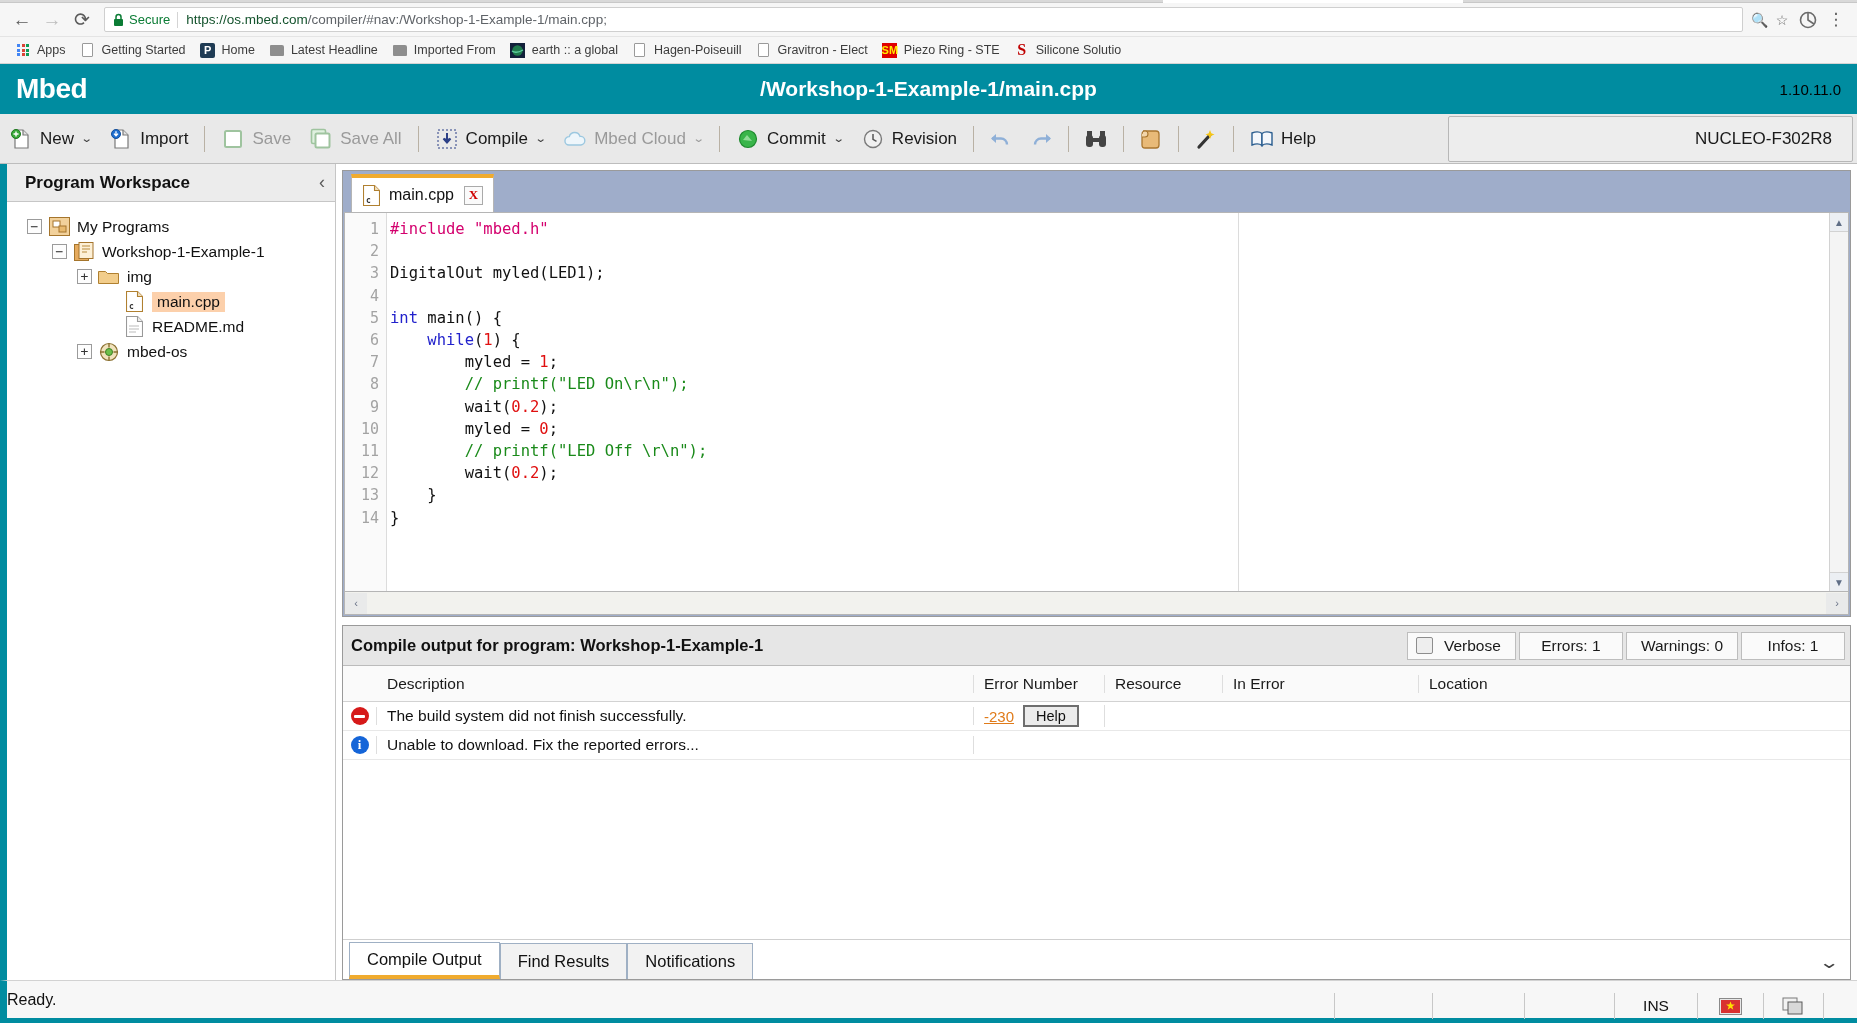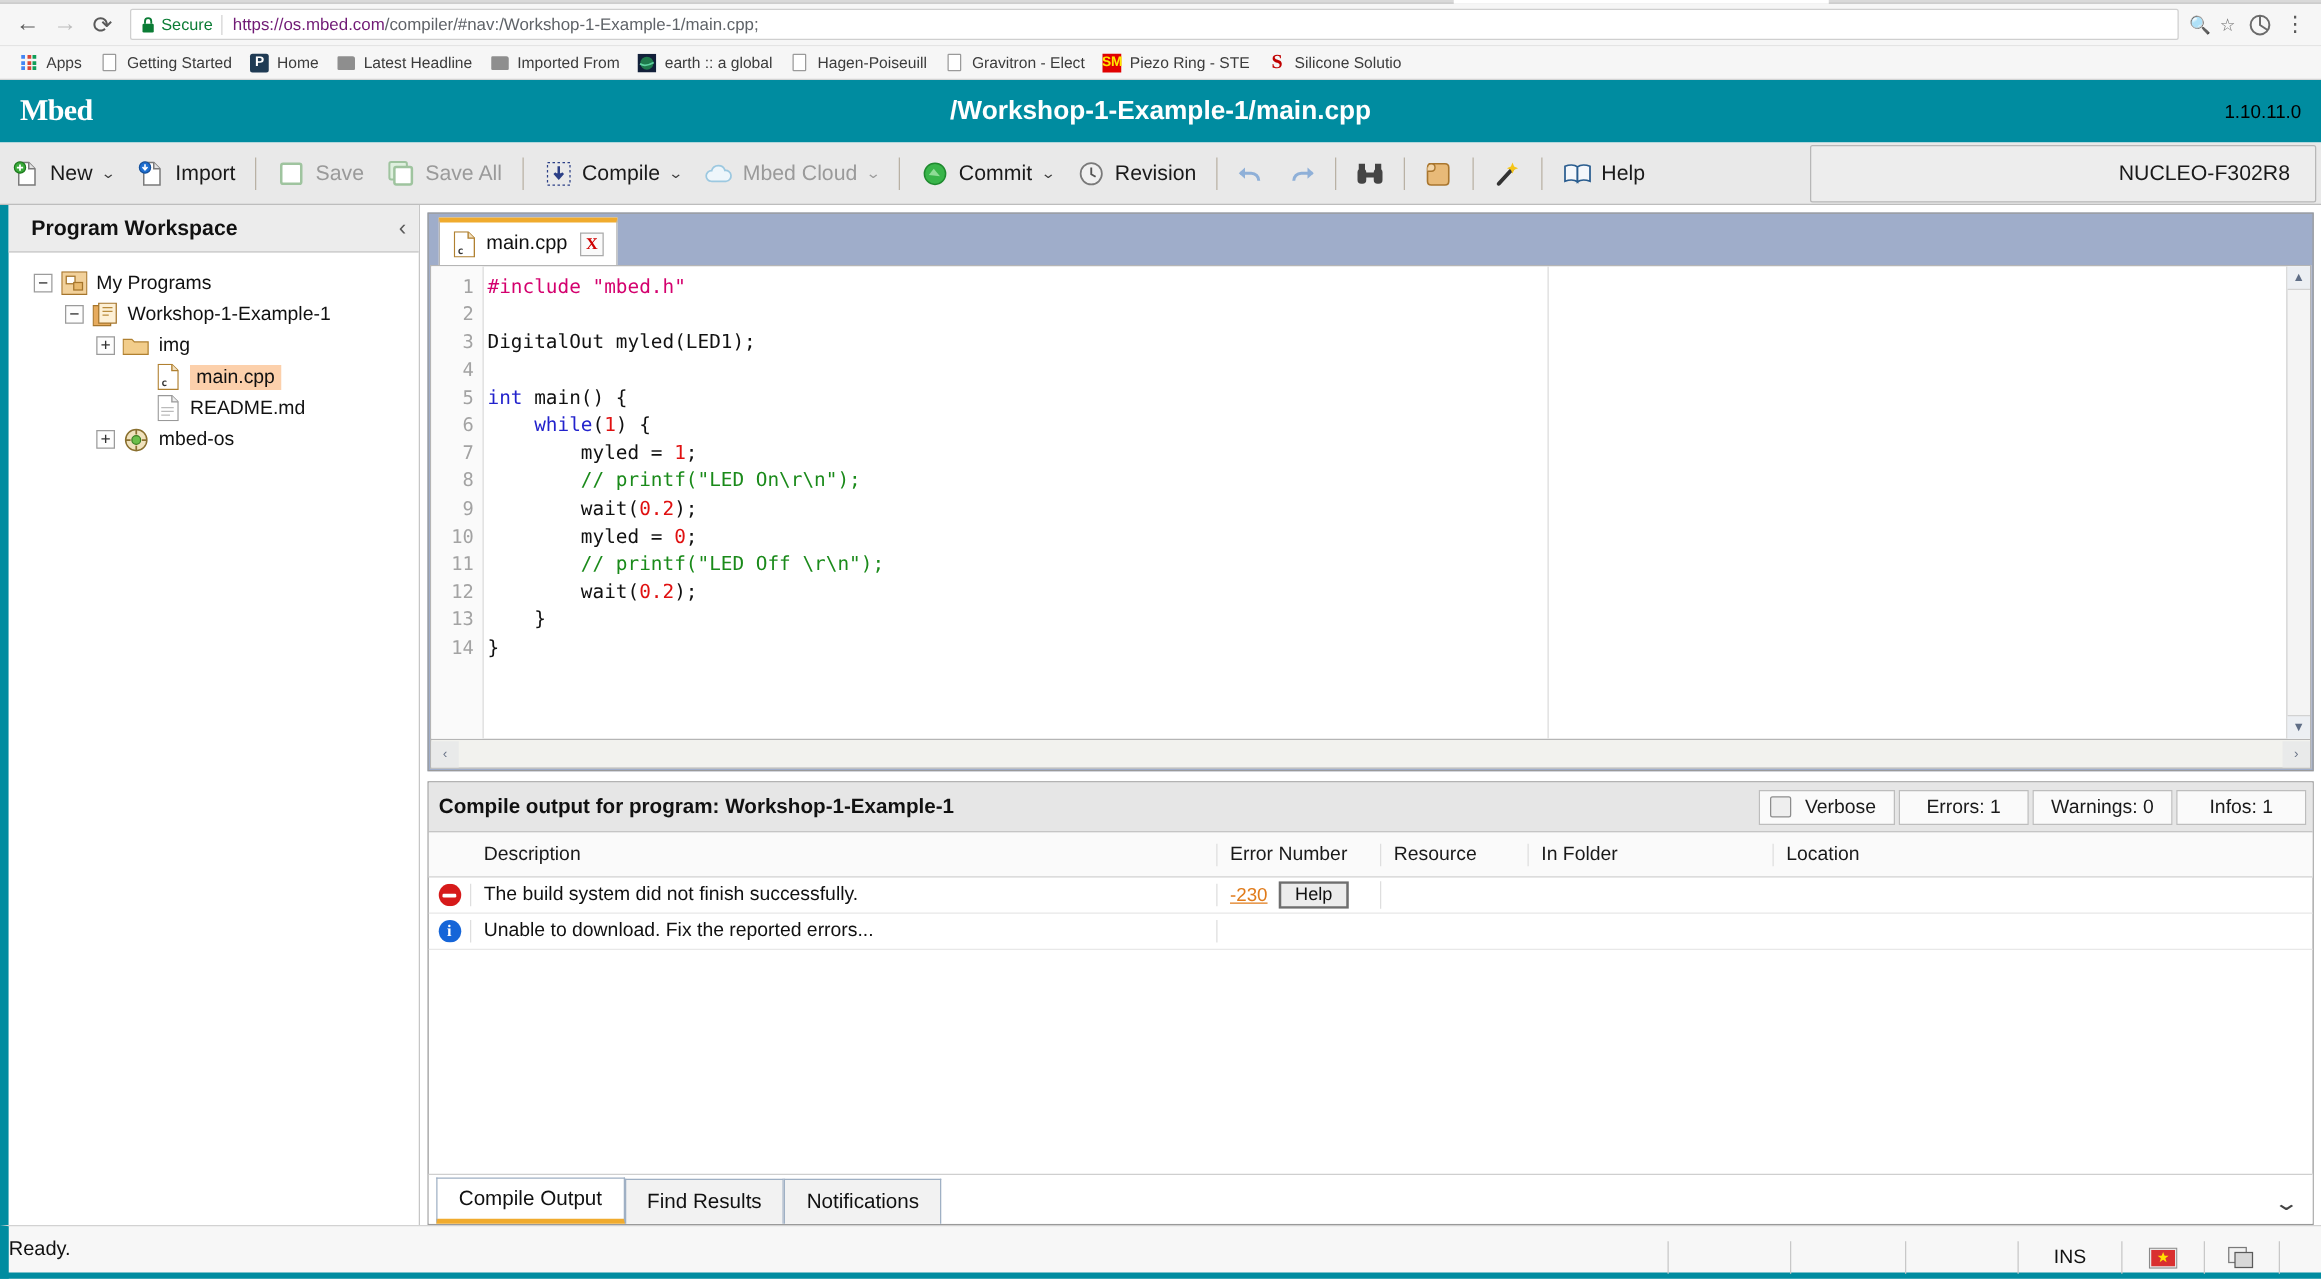--- a/index.html
+++ b/index.html
@@ -36,21 +36,21 @@
   #omnibox {
     flex: 1; height: 25px; background: #fff;
     border: 1px solid #cfcfcf; border-radius: 2px;
     display: flex; align-items: center; padding: 0 8px;
     margin: 0 6px; font-size: 13.5px;
   }
   #lock-icon { margin-right: 5px; display: flex; align-items: center; }
   #secure-label { color: #0b7c35; font-weight: 400; font-size: 13px; margin-right: 7px; }
   #url-divider { width: 1px; height: 16px; background: #d4d4d4; margin-right: 8px; }
   #url-text { color: #5f6368; white-space: nowrap; overflow: hidden; }
-  #url-text .host { color: #701a75; }
+  #url-text .host { color: #14532d; }
   .omni-icon {
     width: 22px; height: 22px; display: flex; align-items: center;
     justify-content: center; color: #6b6b6b; font-size: 14px;
   }
   .chrome-right-icon {
     width: 26px; height: 26px; display: flex; align-items: center;
     justify-content: center; margin-left: 2px;
   }
 
   #bookmarks-row {
@@ -80,23 +80,22 @@
   }
   .folder-ico { width: 14px; height: 11px; background: #8e8e8e; border-radius: 1px 2px 1px 1px; }
 
   
   #mbed-app { width: 1857px; height: 100%; background: #fff; }
   #mbed-header {
     height: 50px; background: #008ca0; position: relative;
     display: flex; align-items: center;
   }
   #mbed-logo {
-    color: #fff; font-size: 24px; font-weight: bold; letter-spacing: -0.5px;
+    color: #fff; font-size: 28px; font-weight: bold; letter-spacing: -0.5px;
     margin-left: 16px;
-    font-family: Liberation Serif, serif;
   }
   #mbed-title {
     position: absolute; left: 0; right: 0; text-align: center;
     color: #fff; font-size: 21px; font-weight: bold;
   }
   #mbed-version {
     position: absolute; right: 16px; color: #000000; font-size: 15px;
   }
 
   #toolbar {
@@ -755,21 +754,21 @@
           </div>
         </div>
 
         <div id="co-table">
           <div id="co-thead">
             <div class="co-row">
               <div class="co-cell c-icon"></div>
               <div class="co-cell c-desc">Description</div>
               <div class="co-cell c-errno">Error Number</div>
               <div class="co-cell c-res">Resource</div>
-              <div class="co-cell c-fold">In Folder</div>
+              <div class="co-cell c-fold">In Error</div>
               <div class="co-cell c-loc">Location</div>
             </div>
           </div>
 
           <div id="co-tbody">
             <div class="co-row">
               <div class="co-cell c-icon">
                   <span class="sev-err"></span>
                 </div>
               <div class="co-cell c-desc">The build system did not finish successfully.</div>

